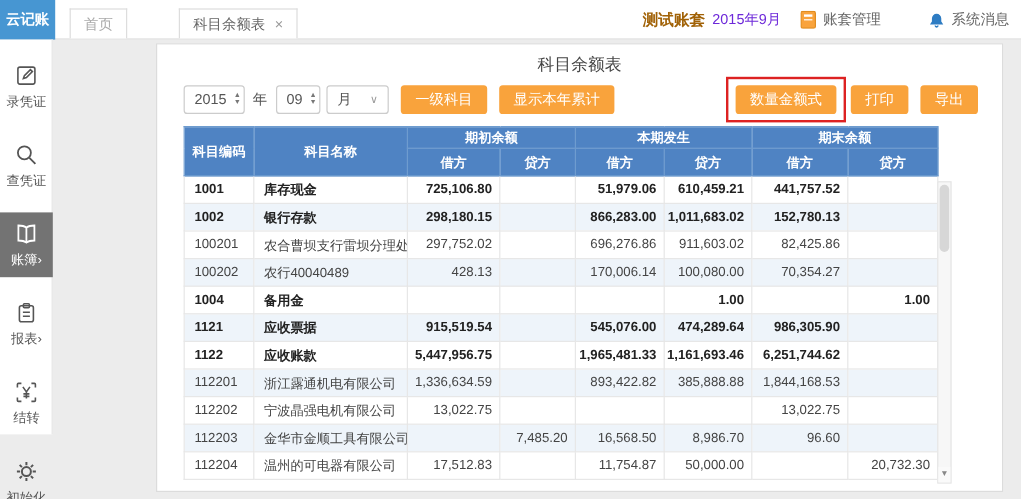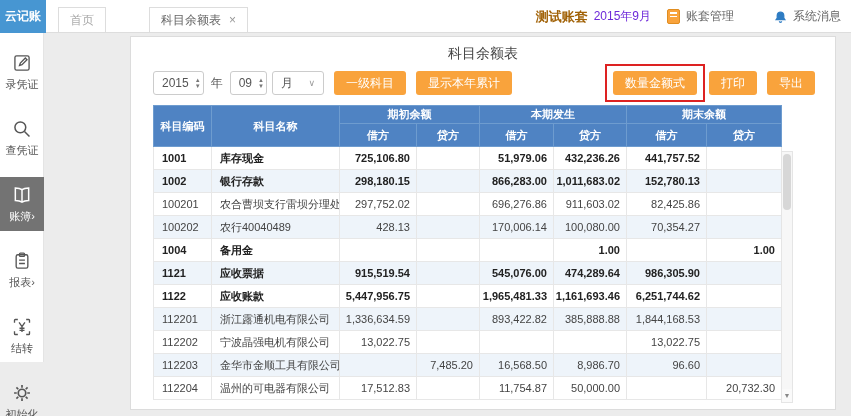--- a/index.html
+++ b/index.html
@@ -228,21 +228,21 @@
           <th>贷方</th>
         </tr>
       </thead>
       <tbody>
           <tr class="bold">
             <td class="l">1001</td>
             <td class="l">库存现金</td>
             <td class="r">725,106.80</td>
             <td class="r"></td>
             <td class="r">51,979.06</td>
-            <td class="r">432,236.26</td>
+            <td class="r">610,459.21</td>
             <td class="r">441,757.52</td>
             <td class="r"></td>
           </tr>
           <tr class="bold">
             <td class="l">1002</td>
             <td class="l">银行存款</td>
             <td class="r">298,180.15</td>
             <td class="r"></td>
             <td class="r">866,283.00</td>
             <td class="r">1,011,683.02</td>

